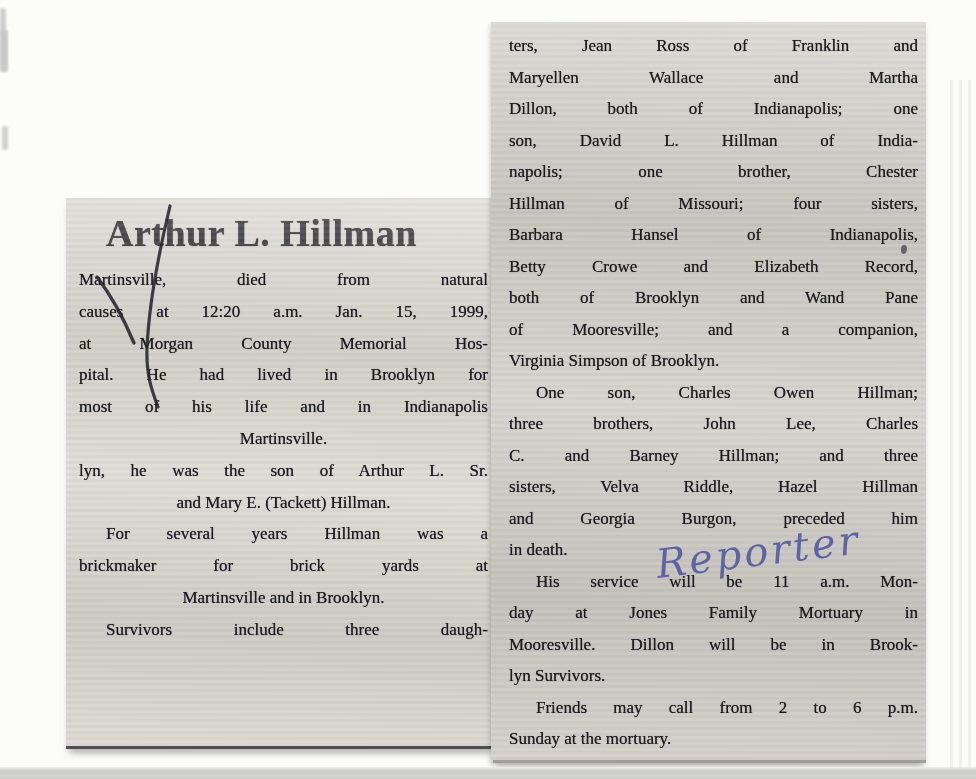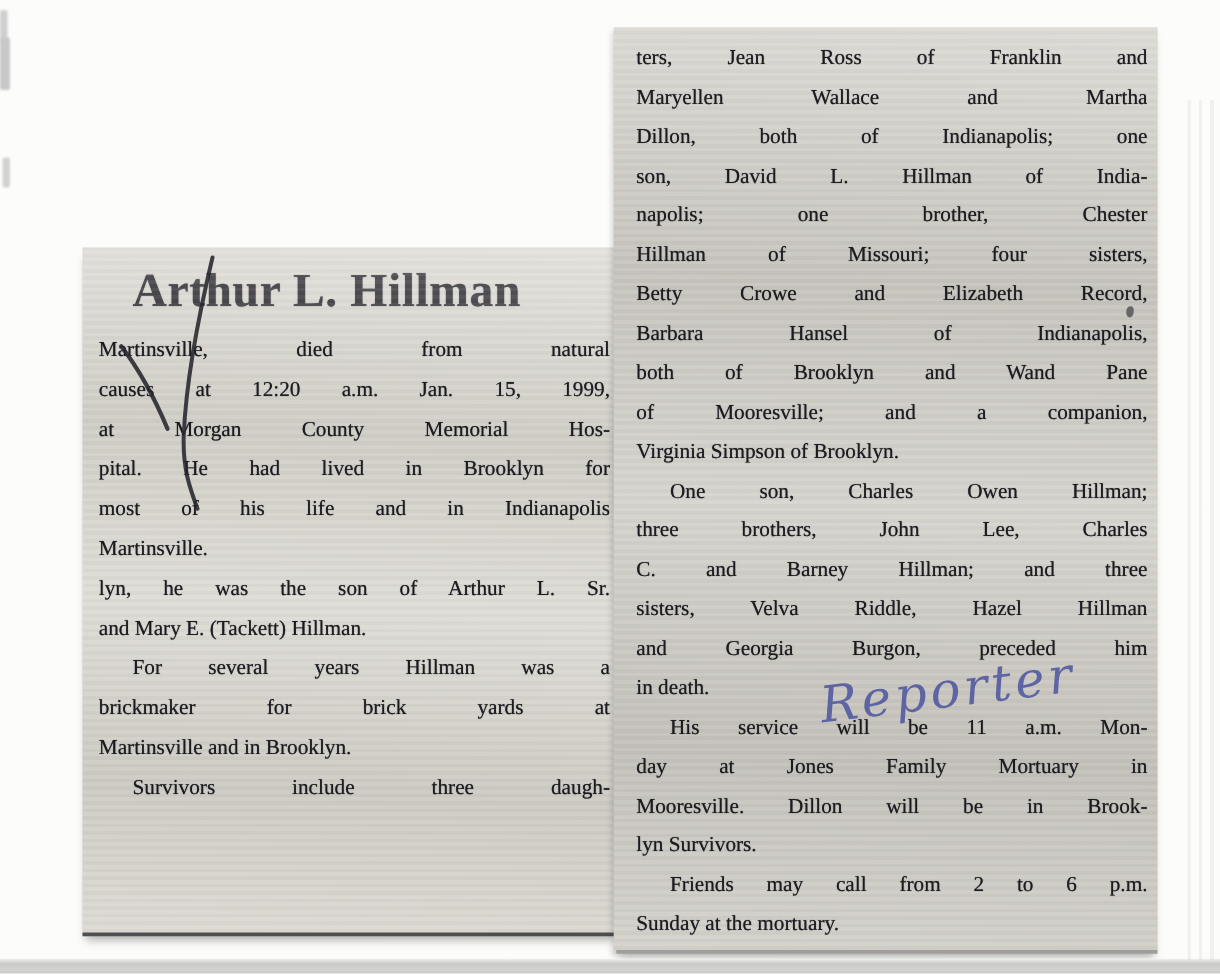--- a/index.html
+++ b/index.html
@@ -53,21 +53,21 @@
     text-shadow:0 0 .8px rgba(22,21,26,.85);
     white-space:nowrap;
   }
   .lines{position:relative;}
   .line{
     font-size:17px;
     text-shadow:0 0 .7px rgba(25,24,30,.75);
     white-space:normal;
     overflow:hidden;
   }
-  #left-clipping .line{line-height:31.8px;}
+  #left-clipping .line{line-height:31.8px;text-align:center;}
   #right-clipping .line{line-height:31.5px;}
   .line.j{text-align:justify;text-align-last:justify;}
   .line.ind{text-indent:27px;}
   
   #pen-checkmark{position:absolute;left:55px;top:190px;z-index:5;pointer-events:none;}
   #handwritten-note{
     position:absolute;left:648px;top:512px;width:260px;height:95px;z-index:6;
     pointer-events:none;opacity:.88;
   }
   #handwritten-note svg text{
@@ -119,22 +119,22 @@
   </div>
 
   <div id="right-clipping" class="clipping" style="background-color: rgb(207, 204, 197);">
     <div class="lines">
         <div class="line j">ters, Jean Ross of Franklin and</div>
         <div class="line j">Maryellen Wallace and Martha</div>
         <div class="line j">Dillon, both of Indianapolis; one</div>
         <div class="line j">son, David L. Hillman of India-</div>
         <div class="line j">napolis; one brother, Chester</div>
         <div class="line j">Hillman of Missouri; four sisters,</div>
+        <div class="line j">Barbara Hansel of Indianapolis,</div>
         <div class="line j">Betty Crowe and Elizabeth Record,</div>
-        <div class="line j">Barbara Hansel of Indianapolis,</div>
         <div class="line j">both of Brooklyn and Wand Pane</div>
         <div class="line j">of Mooresville; and a companion,</div>
         <div class="line">Virginia Simpson of Brooklyn.</div>
         <div class="line j ind">One son, Charles Owen Hillman;</div>
         <div class="line j">three brothers, John Lee, Charles</div>
         <div class="line j">C. and Barney Hillman; and three</div>
         <div class="line j">sisters, Velva Riddle, Hazel Hillman</div>
         <div class="line j">and Georgia Burgon, preceded him</div>
         <div class="line">in death.</div>
         <div class="line j ind">His service will be 11 a.m. Mon-</div>

